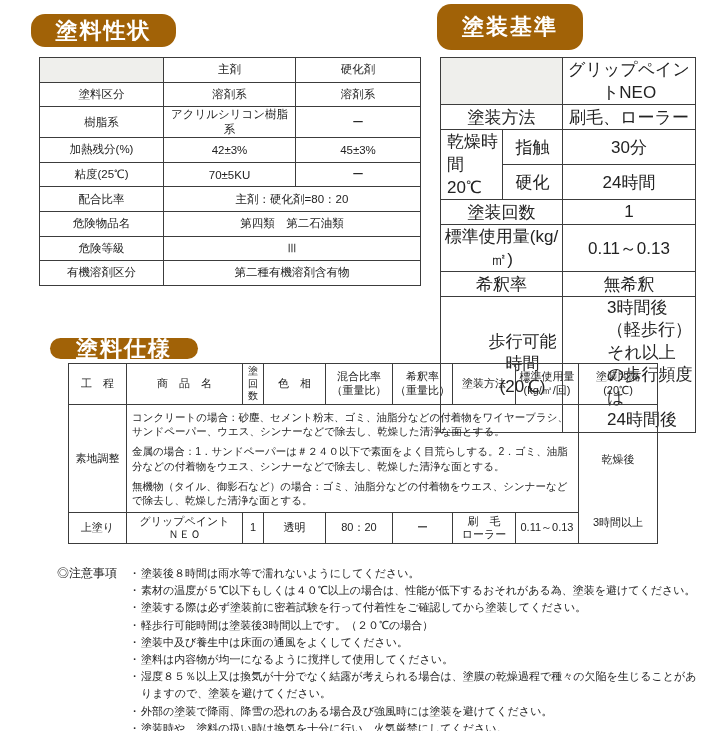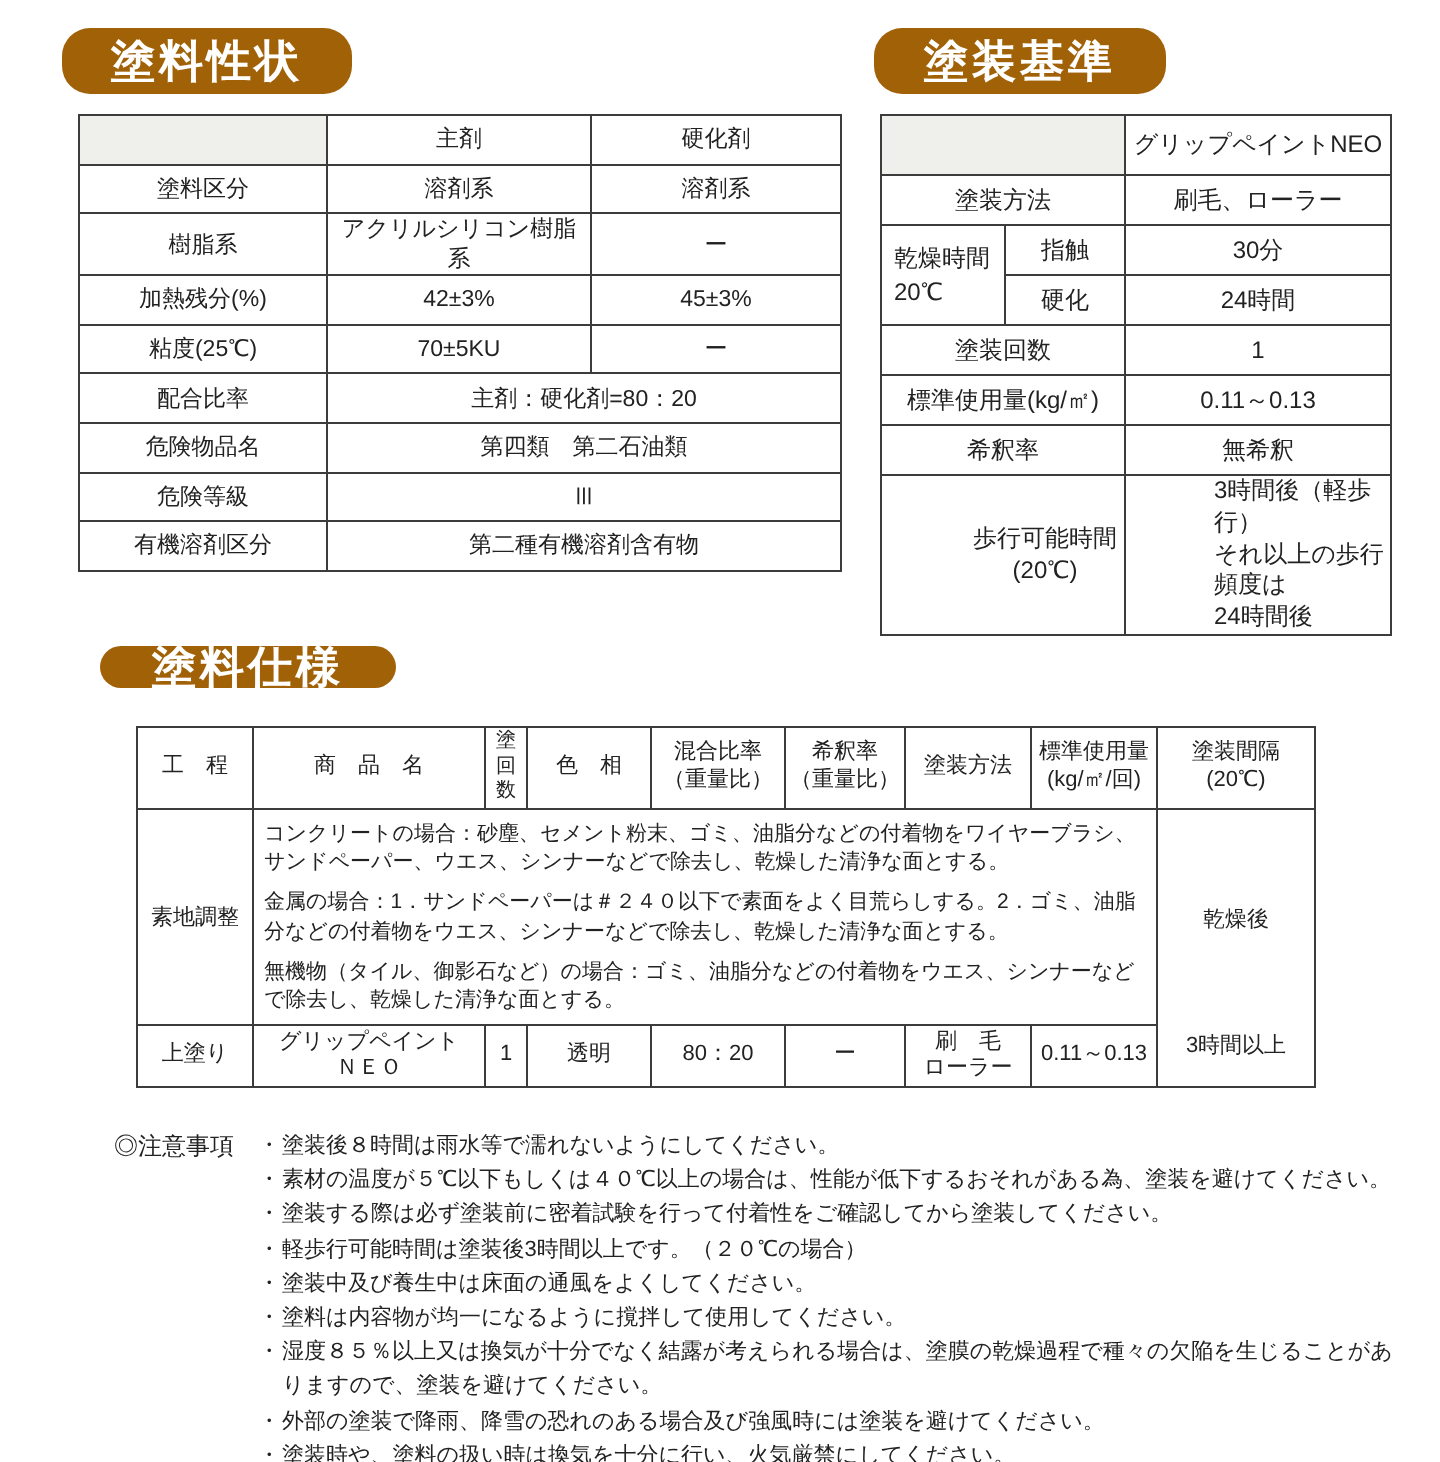--- a/index.html
+++ b/index.html
@@ -21,21 +21,21 @@
     border:1px solid #3c3c3c;text-align:center;vertical-align:middle;
     padding:0 2px;font-weight:normal;overflow:hidden;
   }
   .shade{background:#efefec;}
   .pre{white-space:pre-line;}
   .left{text-align:left;padding-left:6px;}
   
   .t-props{left:39px;top:57px;width:381px;font-size:11.5px;}
   .t-props td{height:23.6px;}
   
-  .t-std{left:440px;top:57px;width:255px;font-size:12px;}
+  .t-std{left:440px;top:57px;width:255px;font-size:17px;}
   .t-std td{height:24px;}
   .t-std .hdr{height:29px;}
   .t-std .walk{height:47px;line-height:1.32;padding-left:44px;}
   
   .t-spec{left:68px;top:363px;width:589px;font-size:11px;}
   .t-spec .hrow td{height:40px;line-height:1.25;}
   .t-spec .coats-v{font-size:10px;line-height:1.08;padding:0;}
   .t-spec .desc{
     text-align:left;vertical-align:middle;padding:3px 5px;
     font-size:10.5px;line-height:1.35;height:101px;
@@ -57,21 +57,21 @@
   .notes-list{flex:1;}
   .note-item{display:flex;line-height:17.2px;}
   .note-bullet{width:12px;flex:none;}
   .note-text{flex:1;}
 </style>
 </head>
 <body>
 
 <div class="badge" style="left:31px;top:14px;width:145px;height:33px;">塗料性状</div>
 
-<div class="badge" style="left:437px;top:14px;width:146px;height:33px;">塗装基準</div>
+<div class="badge" style="left:437px;top:4px;width:146px;height:46px;">塗装基準</div>
 
 <table class="abs t-props">
   <colgroup>
       <col style="width:124px">
       <col style="width:132px">
       <col style="width:125px">
     </colgroup>
   <tbody>
       <tr>
     <td class="shade"></td>
@@ -156,21 +156,21 @@
   </tr>
   <tr>
     <td colspan="2" class="walk">歩行可能時間(20℃)</td>
     <td class="pre left walk">3時間後（軽歩行）
 それ以上の歩行頻度は
 24時間後</td>
   </tr>
 </tbody>
   </table>
 
-<div class="badge" style="left:50px;top:323px;width:148px;height:21px;">塗料仕様</div>
+<div class="badge" style="left:50px;top:338px;width:148px;height:21px;">塗料仕様</div>
 
 <table class="abs t-spec">
   <colgroup>
     <col style="width:58px">
       <col style="width:116px">
       <col style="width:21px">
     <col style="width:62px">
       <col style="width:67px">
       <col style="width:60px">
     <col style="width:63px">

